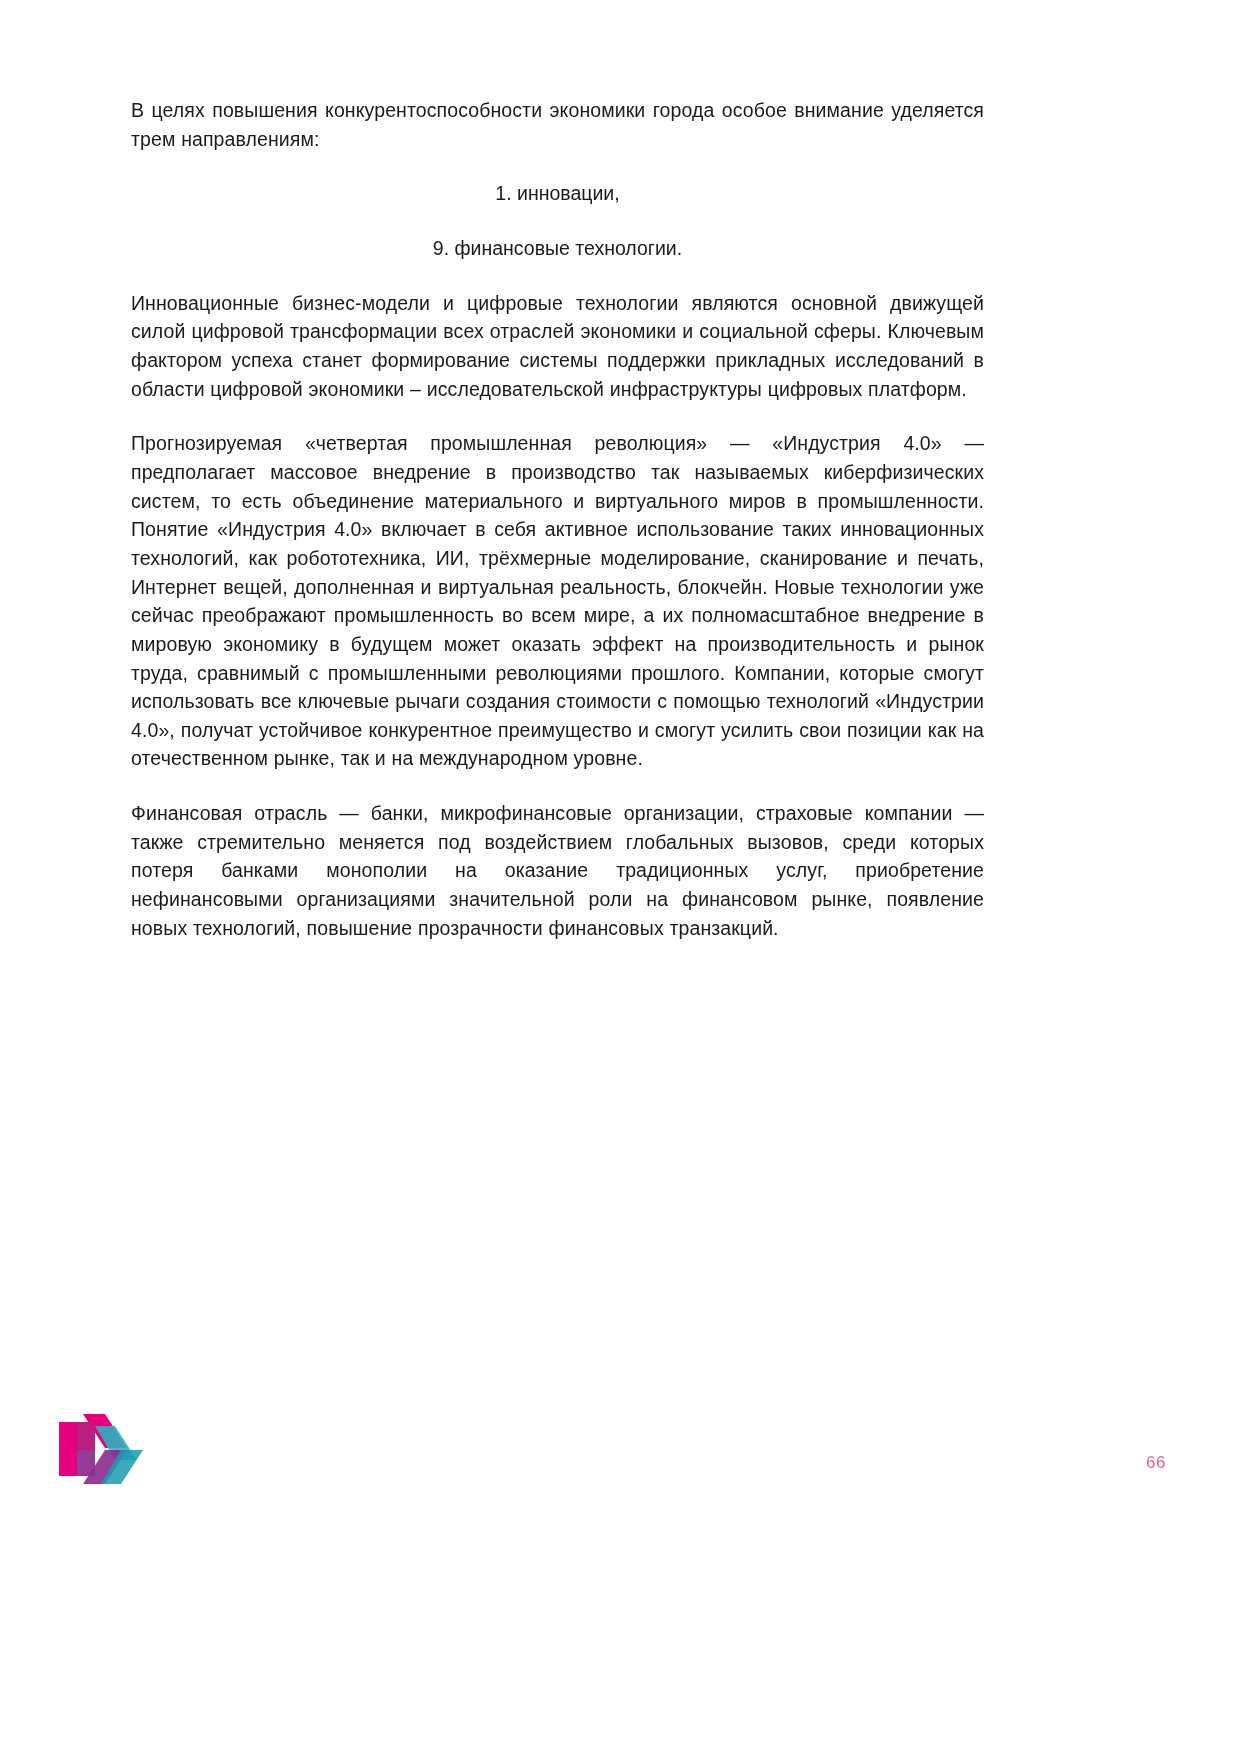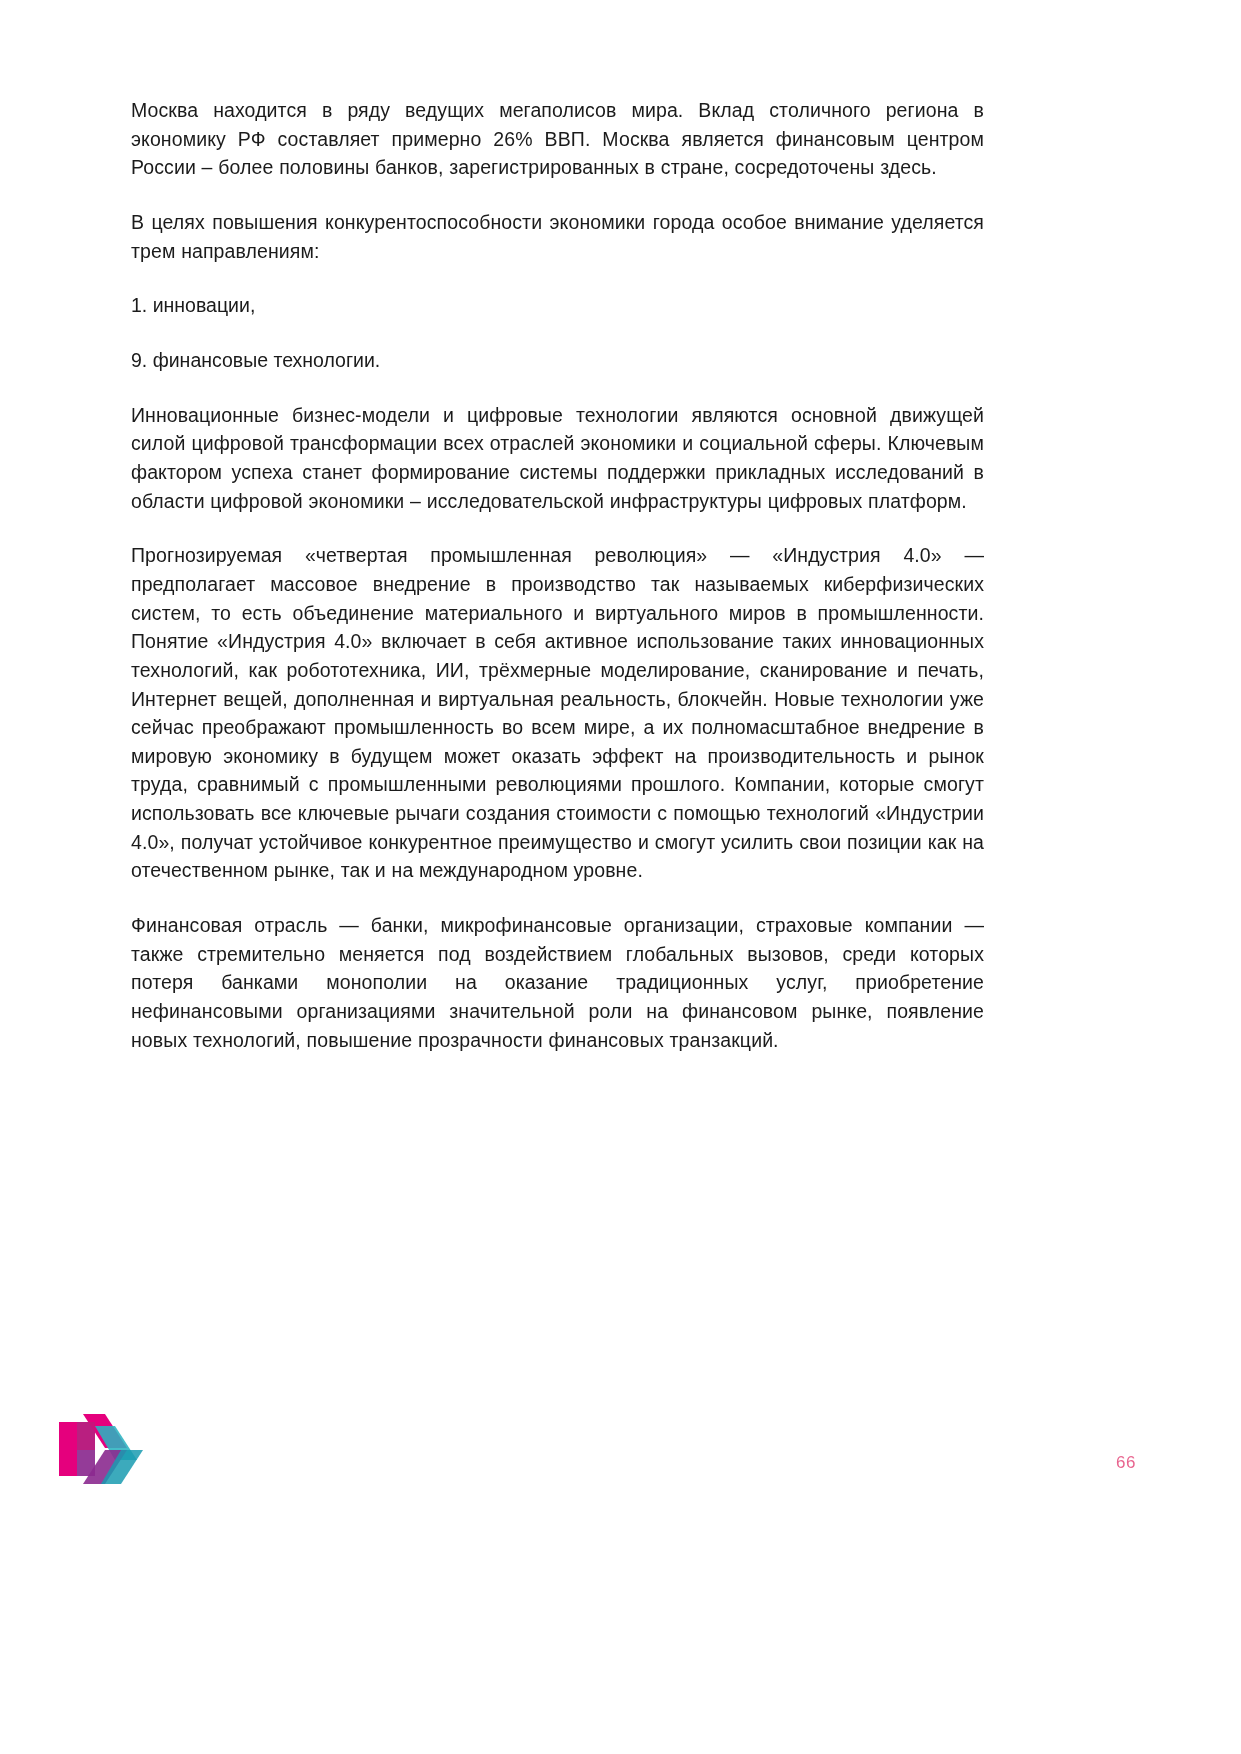--- a/index.html
+++ b/index.html
@@ -33,47 +33,46 @@
     text-align: justify;
     text-justify: inter-word;
     letter-spacing: 0.1px;
     color: #1b1b1b;
     word-spacing: 0.2px;
   }
   p.plain {
     margin: 0 0 26px 0;
     font-size: 19.5px;
     line-height: 1.47;
-    text-align: left;
+    text-align: center;
     color: #1b1b1b;
   }
   .logo {
     position: absolute;
     left: 57px;
     bottom: 262px;
     width: 92px;
     height: 86px;
   }
   .page-number {
     position: absolute;
-    right: 105px;
+    right: 75px;
     bottom: 281px;
     font-size: 17px;
     color: #e8658f;
     letter-spacing: 0.5px;
   }
 </style>
 </head>
 <body>
 
 <div class="page">
 
   <div class="content">
 
-    <p class="para">Москва находится в ряду ведущих мегаполисов мира. Вклад столичного региона в экономику РФ составляет примерно 26% ВВП. Москва является финансовым центром России – более половины банков, зарегистрированных в стране, сосредоточены здесь.</p>
 
     <p class="para">В целях повышения конкурентоспособности экономики города особое внимание уделяется трем направлениям:</p>
 
     <p class="plain">1. инновации,</p>
 
 
     <p class="plain">9. финансовые технологии.</p>
 
     <p class="para">Инновационные бизнес-модели и цифровые технологии являются основной движущей силой цифровой трансформации всех отраслей экономики и социальной сферы. Ключевым фактором успеха станет формирование системы поддержки прикладных исследований в области цифровой экономики – исследовательской инфраструктуры цифровых платформ.</p>
 

